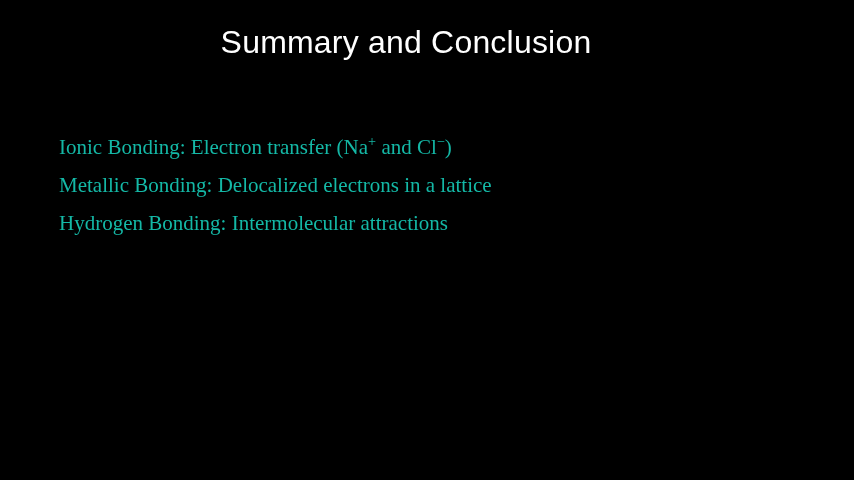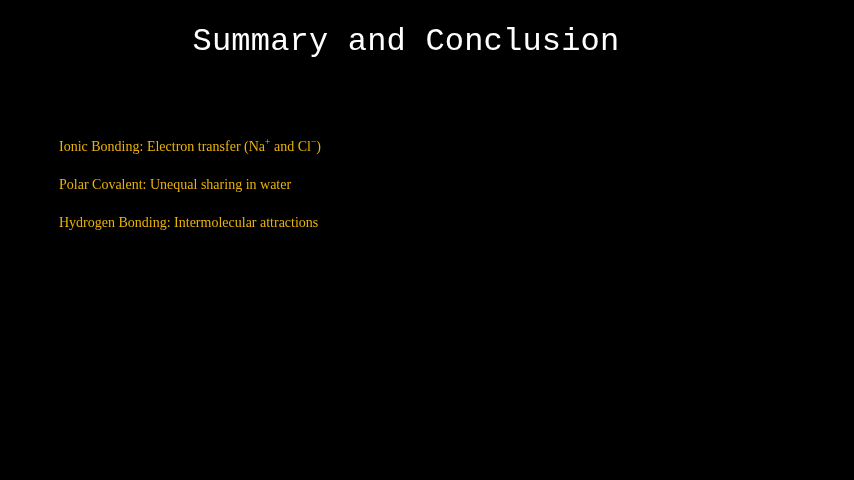--- a/index.html
+++ b/index.html
@@ -25,34 +25,34 @@
     top: 22px;
     left: 0;
     width: 812px;
     text-align: center;
     color: #ffffff;
     font-size: 32px;
     font-weight: normal;
     letter-spacing: 0.2px;
     line-height: 40px;
     margin: 0;
-    font-family: Liberation Mono, monospace;
+    font-family: Liberation Sans, sans-serif;
   }
   .bullet-list {
     position: absolute;
     top: 128px;
     left: 59px;
     width: 760px;
     margin: 0;
     padding: 0;
     list-style: none;
   }
   .bullet-item {
-    color: #eab308;
-    font-size: 14px;
+    color: #14b8a6;
+    font-size: 21px;
     line-height: 38px;
     height: 38px;
     white-space: nowrap;
     font-family: "Liberation Serif", "DejaVu Serif", serif;
   }
   .bullet-item sup {
     font-size: 0.68em;
     vertical-align: super;
     line-height: 0;
   }
@@ -64,21 +64,21 @@
 
   <h1 class="slide-title">Summary and Conclusion</h1>
 
   <ul class="bullet-list">
 
     <li class="bullet-item">
       <span>Ionic Bonding: Electron transfer (Na</span><sup>+</sup><span> and Cl</span><sup>−</sup><span>)</span>
     </li>
 
 
+    <li class="bullet-item">Metallic Bonding: Delocalized electrons in a lattice</li>
 
-    <li class="bullet-item">Polar Covalent: Unequal sharing in water</li>
 
     <li class="bullet-item">Hydrogen Bonding: Intermolecular attractions</li>
 
 
   </ul>
 
 </div>
 
 </body></html>

